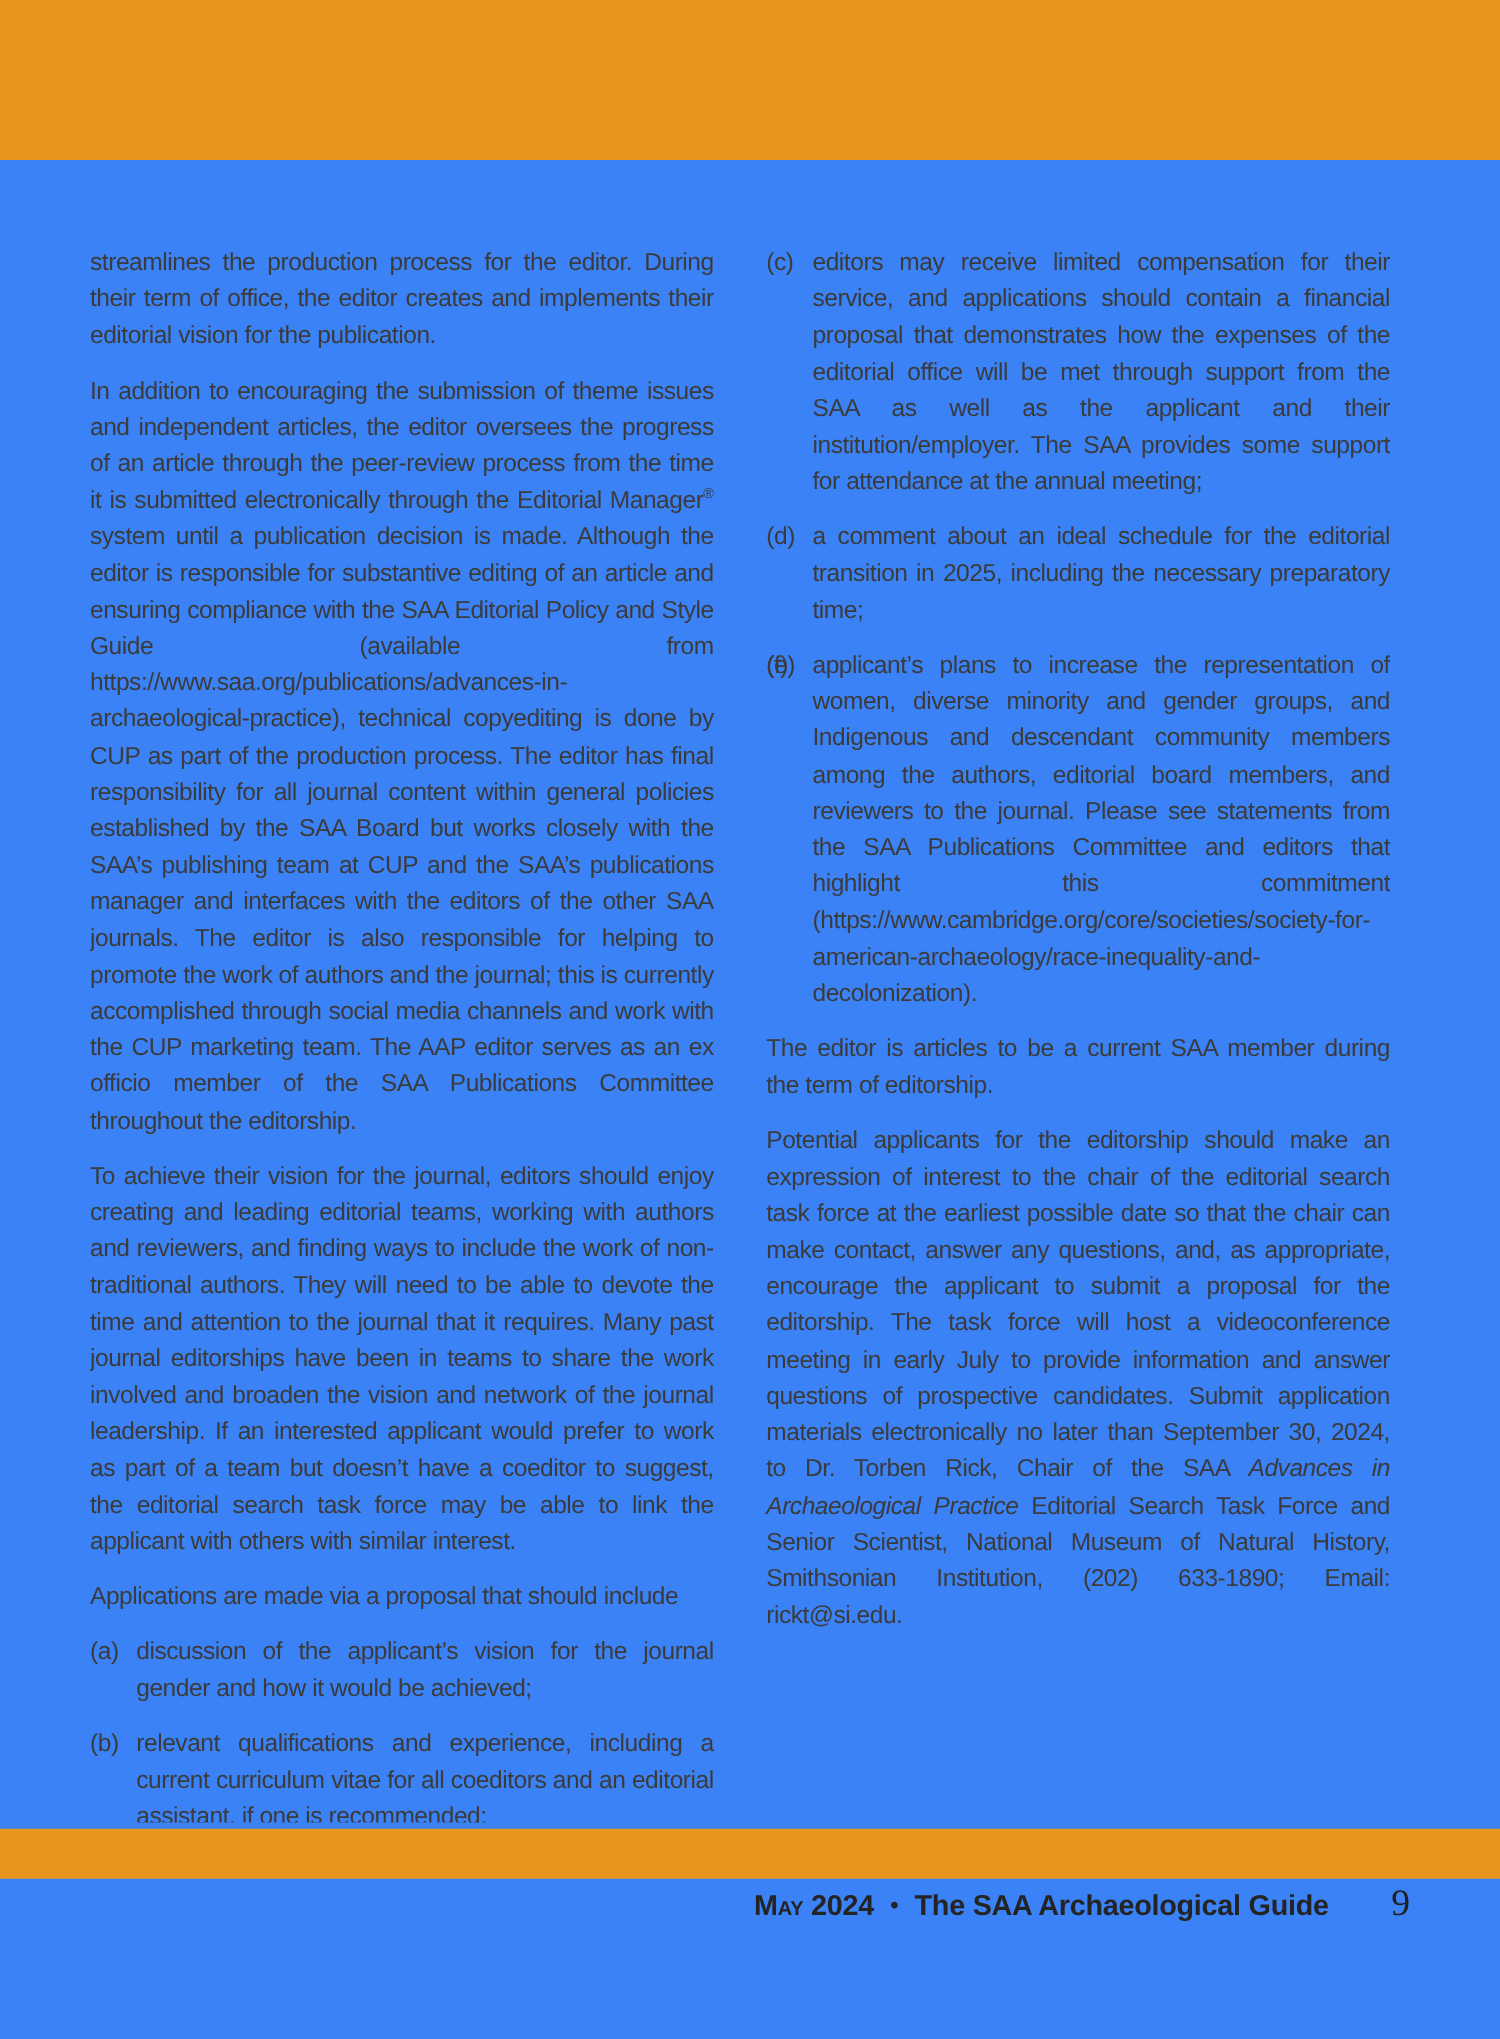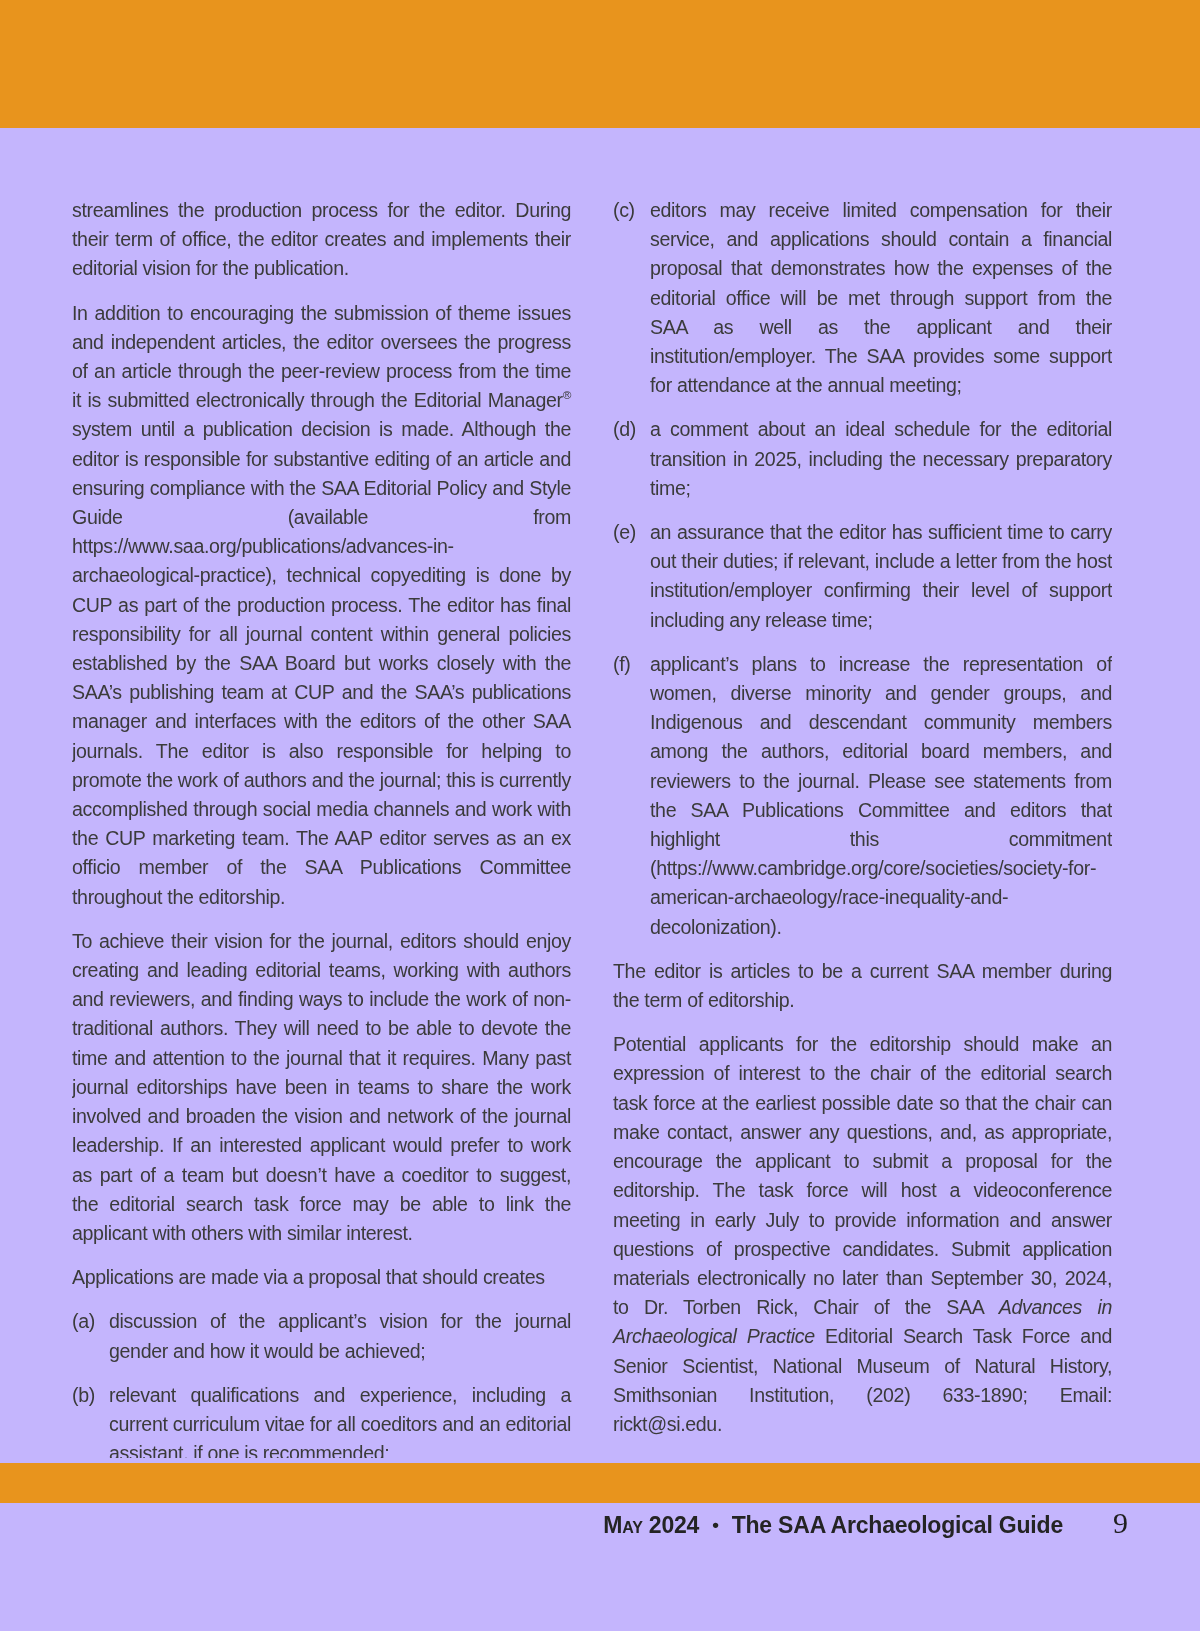--- a/index.html
+++ b/index.html
@@ -4,21 +4,21 @@
 <style>
   html, body {
     margin: 0;
     padding: 0;
     background: #ffffff;
   }
   .page {
     position: relative;
     width: 1200px;
     height: 1631px;
-    background: #c4b5fd;
+    background: #3b82f6;
     font-family: "Liberation Sans", sans-serif;
     color: #3b3b3b;
     overflow: hidden;
   }
   .band {
     position: absolute;
     left: 0;
     width: 1200px;
     background: #e8941d;
   }
@@ -96,28 +96,28 @@
 
 <div class="page">
 
   <div class="band band-top" style="background-color: rgb(232, 148, 29);"></div>
 
   <div class="content">
     <div class="col">
         <div class="block para"><span class="block-text"><span>streamlines the production process for the editor. During their term of office, the editor creates and implements their editorial vision for the publication.</span></span></div>
         <div class="block para"><span class="block-text"><span>In addition to encouraging the submission of theme issues and independent articles, the editor oversees the progress of an article through the peer-review process from the time it is submitted electronically through the Editorial Manager</span><sup>®</sup><span> system until a publication decision is made. Although the editor is responsible for substantive editing of an article and ensuring compliance with the SAA Editorial Policy and Style Guide (available from https://www.saa.org/publications/advances-in-archaeological-practice), technical copyediting is done by CUP as part of the production process. The editor has final responsibility for all journal content within general policies established by the SAA Board but works closely with the SAA’s publishing team at CUP and the SAA’s publications manager and interfaces with the editors of the other SAA journals. The editor is also responsible for helping to promote the work of authors and the journal; this is currently accomplished through social media channels and work with the CUP marketing team. The AAP editor serves as an ex officio member of the SAA Publications Committee throughout the editorship.</span></span></div>
         <div class="block para"><span class="block-text"><span>To achieve their vision for the journal, editors should enjoy creating and leading editorial teams, working with authors and reviewers, and finding ways to include the work of non-traditional authors. They will need to be able to devote the time and attention to the journal that it requires. Many past journal editorships have been in teams to share the work involved and broaden the vision and network of the journal leadership. If an interested applicant would prefer to work as part of a team but doesn’t have a coeditor to suggest, the editorial search task force may be able to link the applicant with others with similar interest.</span></span></div>
-        <div class="block para"><span class="block-text"><span>Applications are made via a proposal that should creates</span></span></div>
+        <div class="block para"><span class="block-text"><span>Applications are made via a proposal that should include</span></span></div>
         <div class="block list-item"><span class="list-label">(a)</span><span class="block-text"><span>discussion of the applicant’s vision for the journal gender and how it would be achieved;</span></span></div>
         <div class="block list-item"><span class="list-label">(b)</span><span class="block-text"><span>relevant qualifications and experience, including a current curriculum vitae for all coeditors and an editorial assistant, if one is recommended;</span></span></div>
       </div>
     <div class="col">
         <div class="block list-item"><span class="list-label">(c)</span><span class="block-text"><span>editors may receive limited compensation for their service, and applications should contain a financial proposal that demonstrates how the expenses of the editorial office will be met through support from the SAA as well as the applicant and their institution/employer. The SAA provides some support for attendance at the annual meeting;</span></span></div>
         <div class="block list-item"><span class="list-label">(d)</span><span class="block-text"><span>a comment about an ideal schedule for the editorial transition in 2025, including the necessary preparatory time;</span></span></div>
-        <div class="block list-item"><span class="list-label">(e)</span><span class="block-text"><span>an assurance that the editor has sufficient time to carry out their duties; if relevant, include a letter from the host institution/employer confirming their level of support including any release time;</span></span></div>
+        <div class="block list-item"><span class="list-label">(e)</span></div>
         <div class="block list-item"><span class="list-label">(f)</span><span class="block-text"><span>applicant’s plans to increase the representation of women, diverse minority and gender groups, and Indigenous and descendant community members among the authors, editorial board members, and reviewers to the journal. Please see statements from the SAA Publications Committee and editors that highlight this commitment (https://www.cambridge.org/core/societies/society-for-american-archaeology/race-inequality-and-decolonization).</span></span></div>
         <div class="block para"><span class="block-text"><span>The editor is articles to be a current SAA member during the term of editorship.</span></span></div>
         <div class="block para"><span class="block-text"><span>Potential applicants for the editorship should make an expression of interest to the chair of the editorial search task force at the earliest possible date so that the chair can make contact, answer any questions, and, as appropriate, encourage the applicant to submit a proposal for the editorship. The task force will host a videoconference meeting in early July to provide information and answer questions of prospective candidates. Submit application materials electronically no later than September 30, 2024, to Dr. Torben Rick, Chair of the SAA </span><em>Advances in Archaeological Practice</em><span> Editorial Search Task Force and Senior Scientist, National Museum of Natural History, Smithsonian Institution, (202) 633-1890; Email: rickt@si.edu.</span></span></div>
       </div>
   </div>
 
   <div class="band band-bottom" style="background-color: rgb(232, 148, 29);"></div>
 
   <div class="footer">
     <span class="f-date">May 2024</span>

